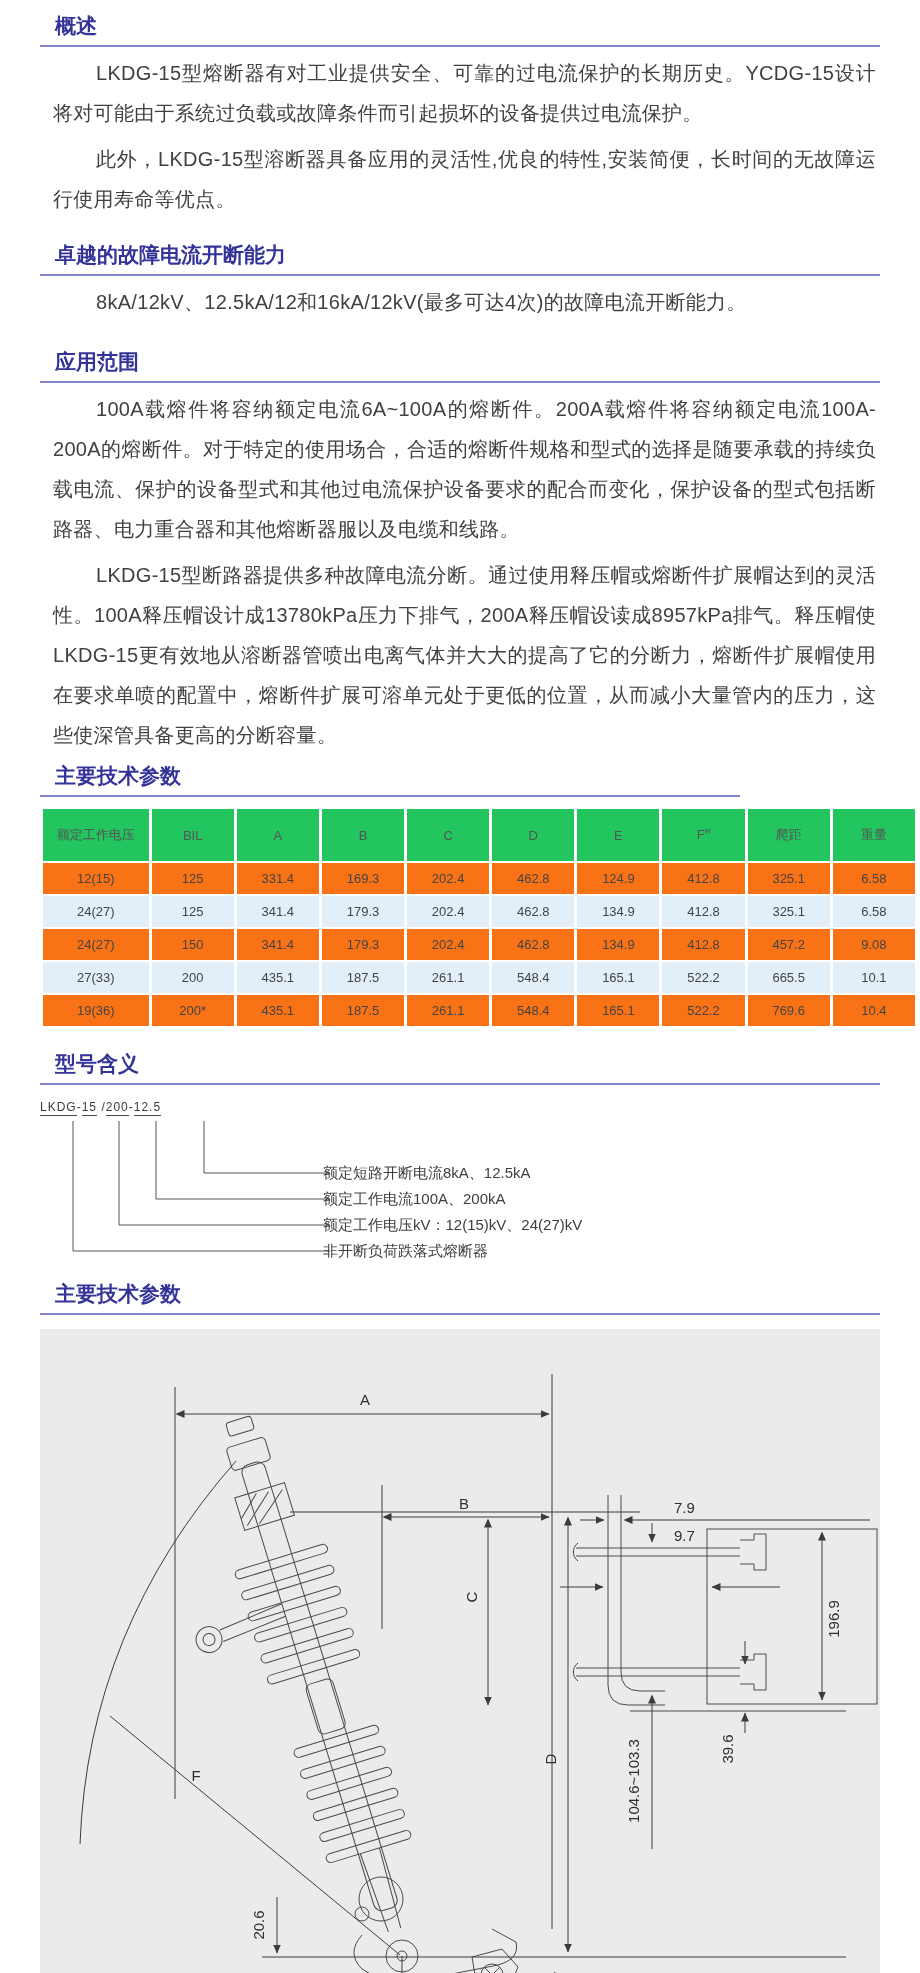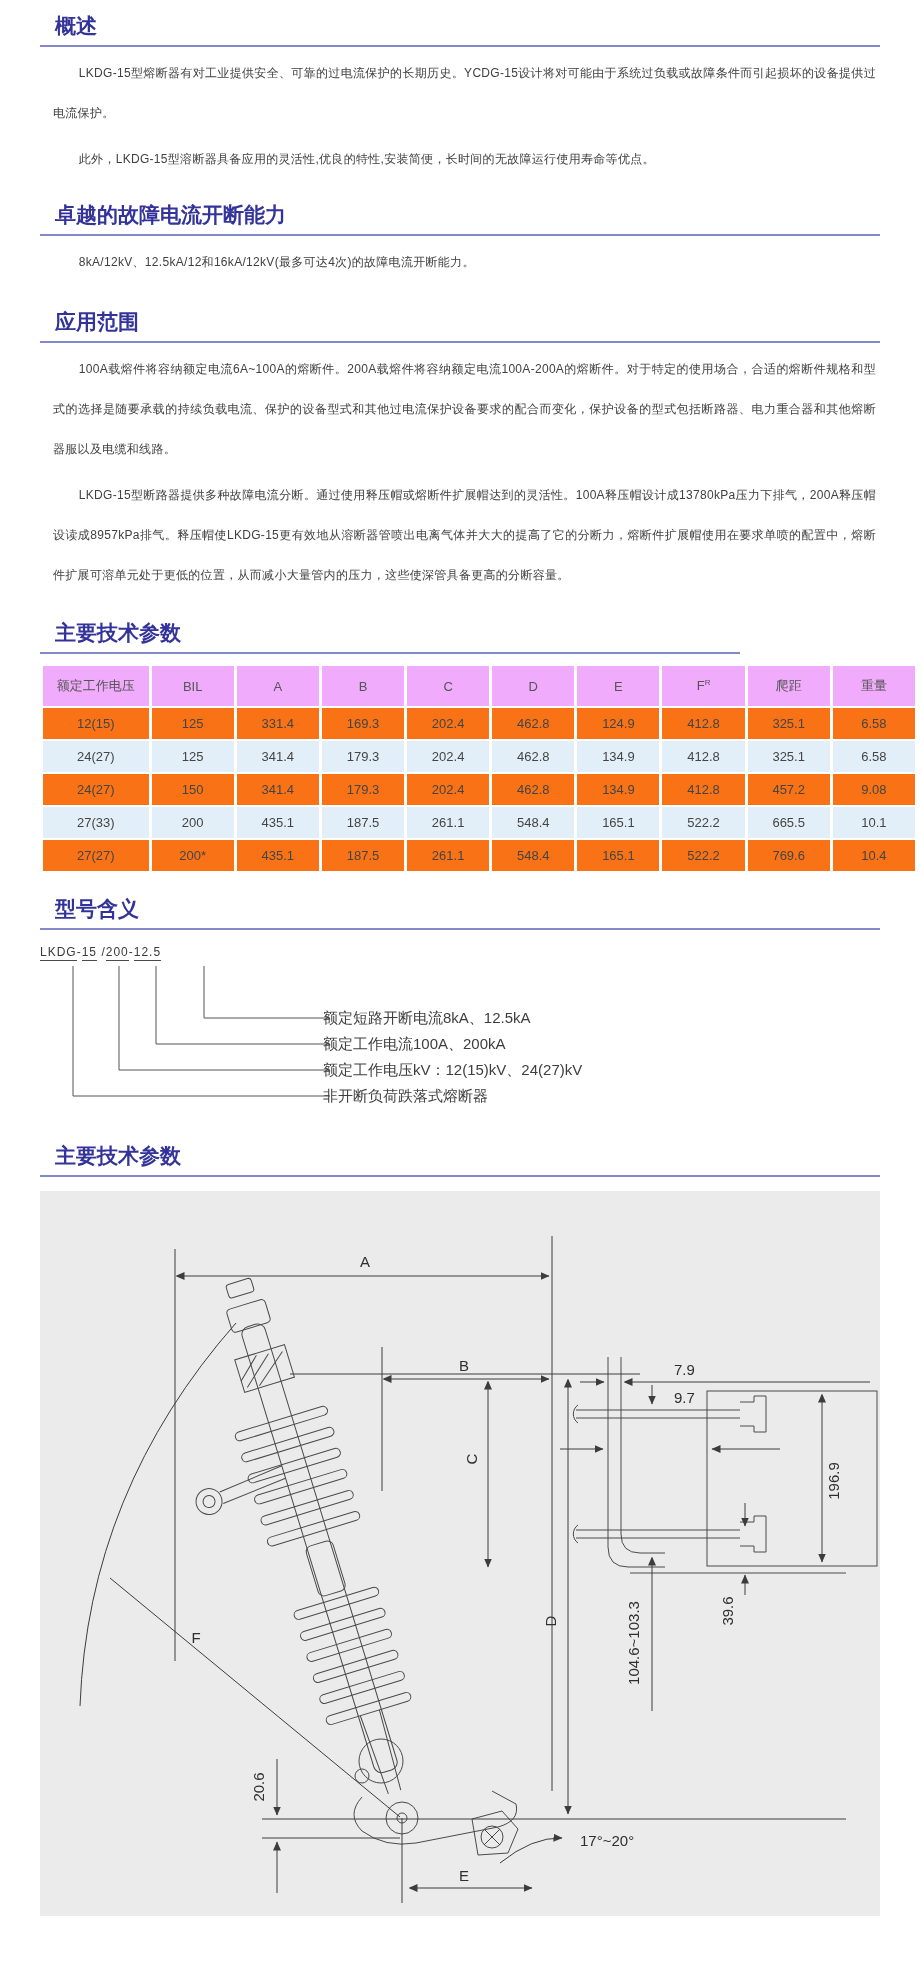--- a/index.html
+++ b/index.html
@@ -2,28 +2,28 @@
 <html><head>
 <meta charset="utf-8">
 <style>
   *{box-sizing:border-box;margin:0;padding:0}
   html,body{background:#ffffff}
   body{width:920px;font-family:"Liberation Sans","DejaVu Sans",sans-serif;color:#3f3f3f}
   .page{width:920px;padding:14px 40px 30px 40px}
   .sec-title{color:#333399;font-size:21px;font-weight:bold;padding:0 0 7px 15px;
              border-bottom:2px solid #8388cb;line-height:24px}
   .sec-title.short{width:700px}
-  .para{font-size:12px;line-height:40px;text-align:justify;text-indent:2.15em;
+  .para{font-size:20px;line-height:40px;text-align:justify;text-indent:2.15em;
         margin:6px 4px 0 13px;color:#414141;letter-spacing:.3px}
-  .mt-s{margin-top:26px}.mt-m{margin-top:24px}.mt-l{margin-top:28px}
+  .mt-s{margin-top:9px}.mt-m{margin-top:24px}.mt-l{margin-top:28px}
 
   
   table.params{border-collapse:separate;border-spacing:3px 2px;width:878px;
                margin-top:10px;background:#ffffff;table-layout:fixed}
-  table.params th{background:#f0abfc;color:#555;font-weight:normal;font-size:13px;height:40px;text-align:center}
+  table.params th{background:#22c55e;color:#555;font-weight:normal;font-size:13px;height:52px;text-align:center}
   table.params td{font-size:13px;color:#444;text-align:center;height:31px}
   table.params tr.odd td{background:#f97316}
   table.params tr.even td{background:#e3eff8}
   table.params sup{font-size:8px;vertical-align:super}
 
   
   .model{position:relative;height:178px;margin-top:10px}
   .model-code{font-size:12px;color:#3a3a3a;letter-spacing:1px;line-height:24px}
   .model-code .u{border-bottom:1.5px solid #4a4a4a;padding-bottom:1px}
   .model svg{position:absolute;left:0;top:26px}
@@ -113,21 +113,21 @@
           <td>435.1</td>
           <td>187.5</td>
           <td>261.1</td>
           <td>548.4</td>
           <td>165.1</td>
           <td>522.2</td>
           <td>665.5</td>
           <td>10.1</td>
         </tr>
         <tr class="odd">
-          <td>27(27)</td>
+          <td>19(36)</td>
           <td>200*</td>
           <td>435.1</td>
           <td>187.5</td>
           <td>261.1</td>
           <td>548.4</td>
           <td>165.1</td>
           <td>522.2</td>
           <td>769.6</td>
           <td>10.4</td>
         </tr>

